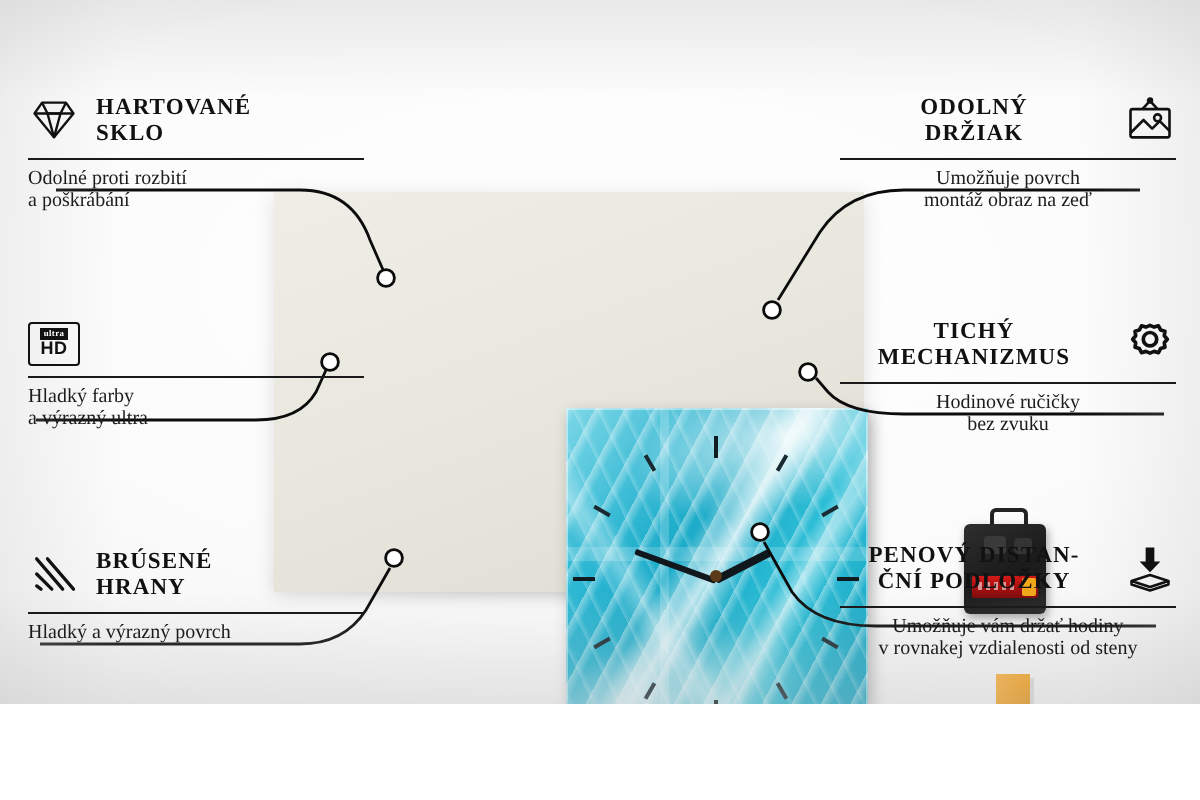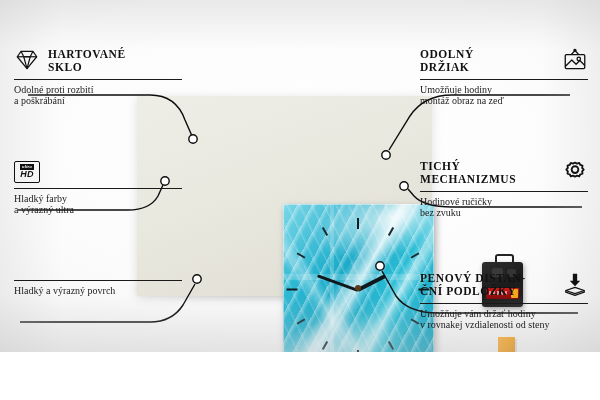--- a/index.html
+++ b/index.html
@@ -126,41 +126,41 @@
   }
 
   
   #connectors{position:absolute;left:0;top:0;width:600px;height:400px;pointer-events:none;}
   #connectors path{fill:none;stroke:#0c0c0c;stroke-width:1.4;}
   #connectors circle{fill:#ffffff;stroke:#0c0c0c;stroke-width:1.4;}
 
   
   .callout{position:absolute;width:168px;}
   .callout.left{left:14px;text-align:left;}
-  .callout.right{right:12px;text-align:left;}
+  .callout.right{right:12px;text-align:center;}
 
   .co-head{display:flex;align-items:flex-start;gap:8px;}
   .callout.right .co-head{flex-direction:row-reverse;}
   .co-title{
     font-family:"Liberation Serif", serif;
     font-weight:bold;font-size:11.5px;line-height:13px;
     letter-spacing:.55px;color:#111111;text-transform:uppercase;
     flex:1;
   }
   .co-icon{width:26px;height:26px;flex:0 0 26px;margin-top:-1px;}
   .co-icon svg{display:block;width:26px;height:26px;}
   .co-rule{height:1px;background:#1a1a1a;margin:5px 0 4px 0;}
   .co-desc{
     font-family:"Liberation Serif", serif;
     font-size:10px;line-height:11.4px;color:#1c1c1c;
   }
   .hd-badge{
     width:26px;height:22px;border:1.4px solid #111;border-radius:2px;
     display:flex;flex-direction:column;align-items:center;justify-content:center;
-    margin-top:1px;box-sizing:border-box;font-style:italic;
+    margin-top:1px;box-sizing:border-box;
   }
   .hd-ultra{font-size:4.4px;font-weight:bold;letter-spacing:.2px;
     background:#111;color:#fff;padding:0 2px;line-height:5.6px;}
   .hd-main{font-family:"Liberation Sans", sans-serif;font-size:9px;font-weight:bold;
     line-height:9.5px;color:#111;letter-spacing:.2px;}
 
   
   #callout-glass{top:48px;}
   #callout-print{top:160px;}
   #callout-edges{top:275px;}
@@ -274,20 +274,36 @@
       </span>
     </div>
     <div class="co-rule"></div>
     <div class="co-desc">
       <span>Hladký farby</span><br>
       <span>a výrazný ultra</span>
     </div>
   </div>
 
   <div class="callout left" id="callout-edges">
+    <div class="co-head">
+      <span class="co-icon">
+        <svg viewBox="0 0 24 24" aria-hidden="true">
+          <g stroke="#111" stroke-width="1.5" stroke-linecap="round">
+            <path d="M4 5 L16 19"></path>
+              <path d="M9 5 L21 19"></path>
+              <path d="M4 12 L11 19"></path>
+              <path d="M4 17.5 L6 19"></path>
+          </g>
+        </svg>
+      </span>
+      <span class="co-title">
+        <span>BRÚSENÉ</span><br>
+        <span>HRANY</span>
+      </span>
+    </div>
     <div class="co-rule"></div>
     <div class="co-desc">
       <span>Hladký a výrazný povrch</span>
     </div>
   </div>
 
   <div class="callout right" id="callout-holder">
     <div class="co-head">
       <span class="co-icon">
         <svg viewBox="0 0 24 24" aria-hidden="true">
@@ -300,21 +316,21 @@
           </g>
         </svg>
       </span>
       <span class="co-title">
         <span>ODOLNÝ</span><br>
         <span>DRŽIAK</span>
       </span>
     </div>
     <div class="co-rule"></div>
     <div class="co-desc">
-      <span>Umožňuje hodiny</span><br>
+      <span>Umožňuje povrch</span><br>
       <span>montáž obraz na zeď</span>
     </div>
   </div>
 
   <div class="callout right" id="callout-foam">
     <div class="co-head">
       <span class="co-icon">
         <svg viewBox="0 0 24 24" aria-hidden="true">
           <g fill="none" stroke="#111" stroke-width="1.2" stroke-linejoin="round">
             <path d="M10 2.5 H14 V9 H16.8 L12 14 L7.2 9 H10 Z" fill="#111" stroke="none"></path>

